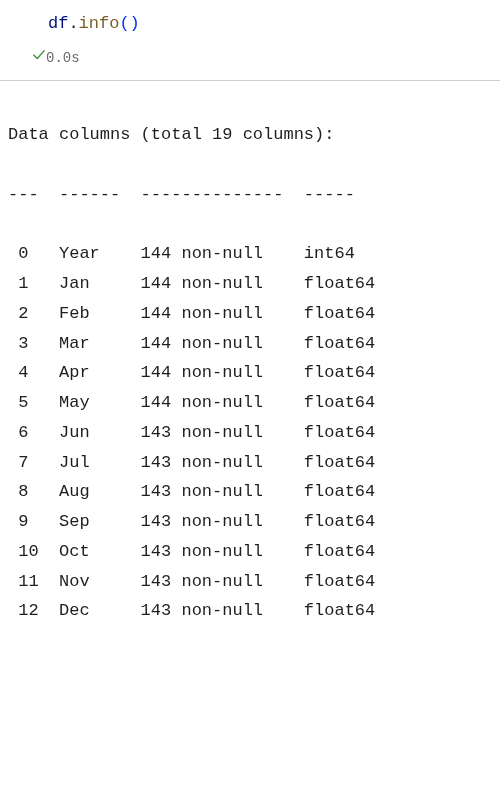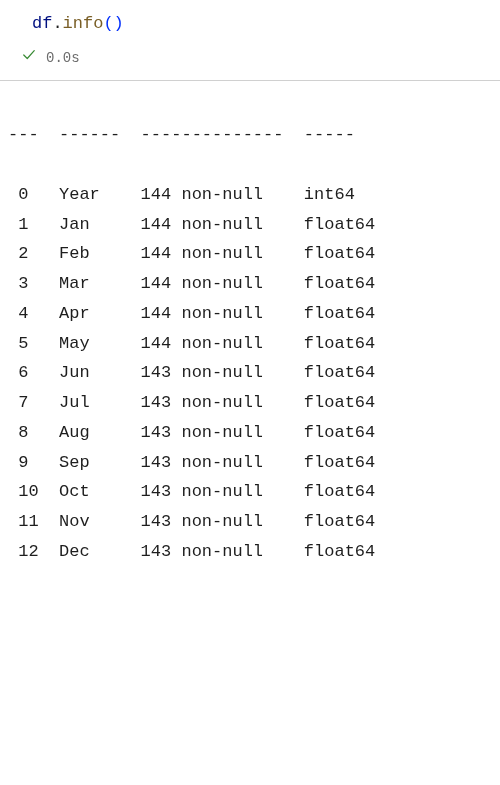--- a/index.html
+++ b/index.html
@@ -5,31 +5,31 @@
     * { margin: 0; padding: 0; box-sizing: border-box; }
     body {
       font-family: Consolas, 'Courier New', monospace;
       font-size: 17px;
       background: #ffffff;
       color: #1e1e1e;
       width: 500px;
       line-height: 1.6;
     }
     .cell-input {
-      padding: 10px 0 4px 32px;
+      padding: 10px 0 4px 48px;
       font-size: 17px;
     }
     .cell-input .keyword { color: #795e26; }
     .cell-input .obj { color: #001080; }
     .cell-input .paren { color: #0431fa; }
     .status-row {
       display: flex;
       align-items: center;
-      gap: 10px;
-      padding: 6px 0 10px 22px;
+      gap: 0;
+      padding: 6px 0 10px 32px;
       font-size: 14px;
       color: #6c6c6c;
     }
     .status-row svg { flex-shrink: 0; }
     .output {
       border-top: 1px solid #d0d0d0;
       padding: 10px 8px 8px 8px;
       font-size: 17px;
       white-space: pre;
       color: #1e1e1e;
@@ -56,19 +56,20 @@
 <div class="status-row">
   <span>
     <svg width="14" height="14" viewBox="0 0 16 16">
           <path d="M2 8 L6 12 L14 3" stroke="#388a34" stroke-width="1.4" fill="none" stroke-linecap="round" stroke-linejoin="round"></path>
         </svg>
   </span>
   <span>0.0s</span>
 </div>
 
 <div class="output">
+<div>Data columns (total 19 columns):</div>
 <div>---  ------  --------------  -----  </div>
 <div id="output-rows"><div> 0   Year    144 non-null    int64  </div><div> 1   Jan     144 non-null    float64</div><div> 2   Feb     144 non-null    float64</div><div> 3   Mar     144 non-null    float64</div><div> 4   Apr     144 non-null    float64</div><div> 5   May     144 non-null    float64</div><div> 6   Jun     143 non-null    float64</div><div> 7   Jul     143 non-null    float64</div><div> 8   Aug     143 non-null    float64</div><div> 9   Sep     143 non-null    float64</div><div> 10  Oct     143 non-null    float64</div><div> 11  Nov     143 non-null    float64</div><div> 12  Dec     143 non-null    float64</div></div>
 </div>
 
 <div class="watermark"></div>
 
 </div>
 
 </body></html>

